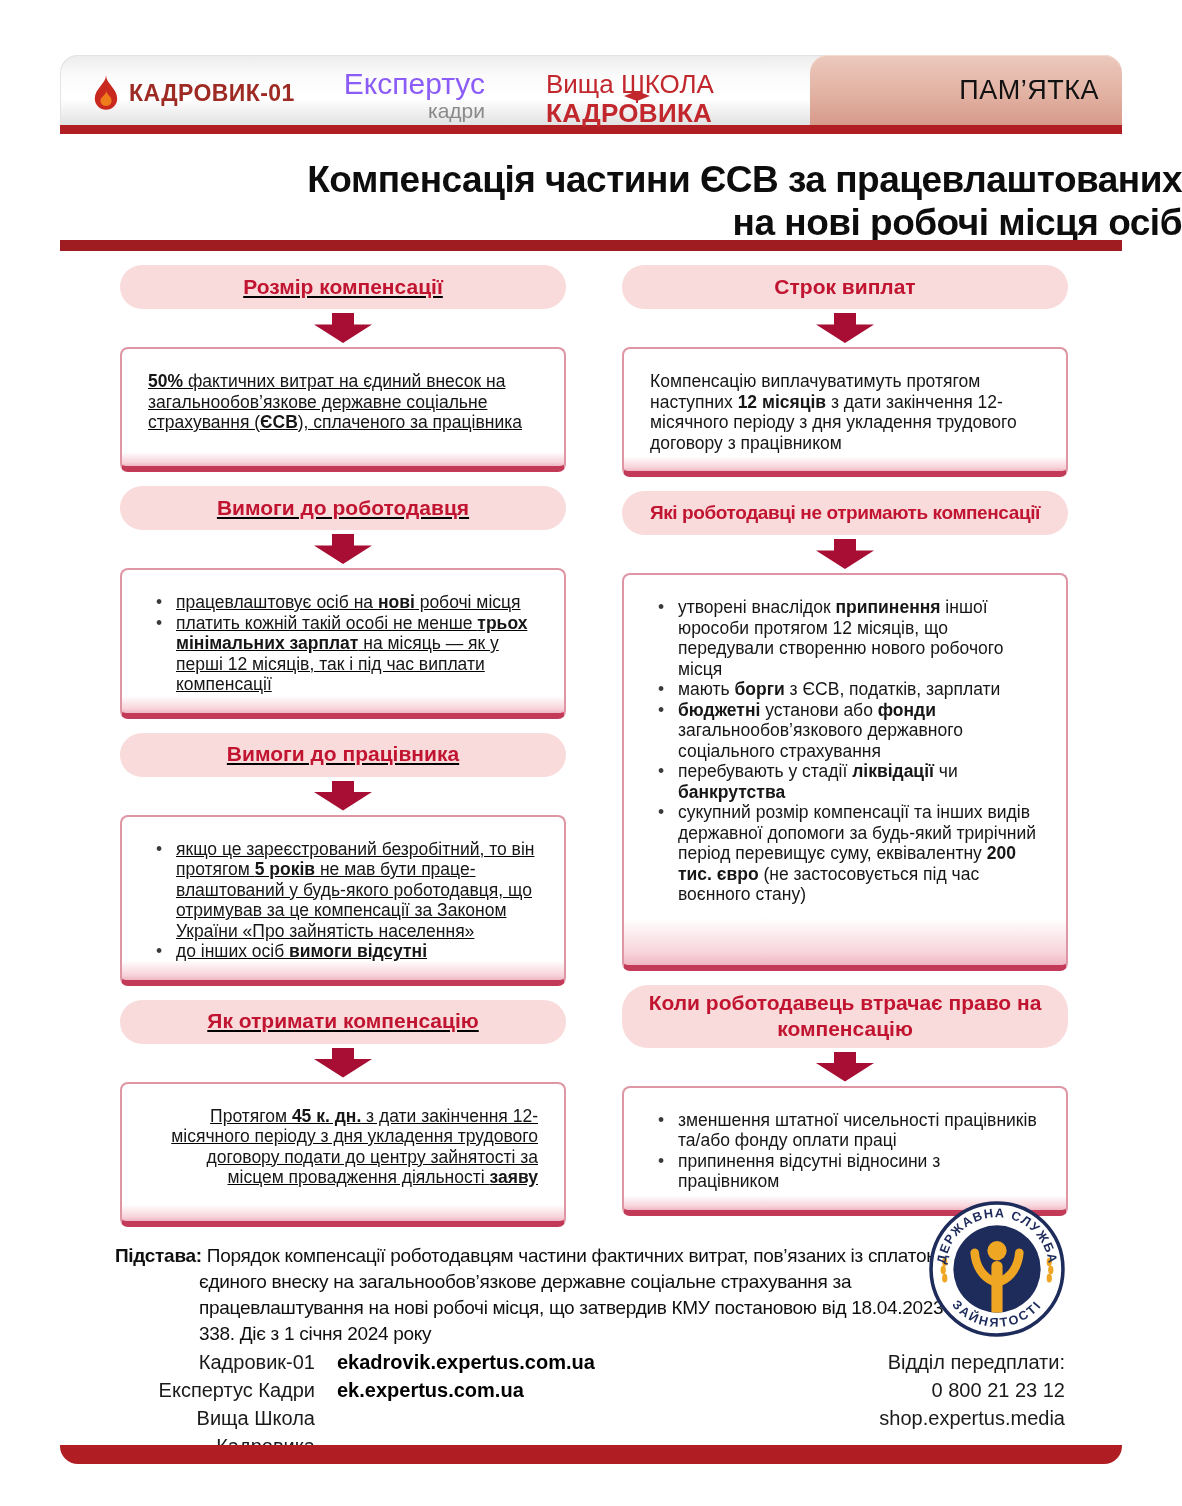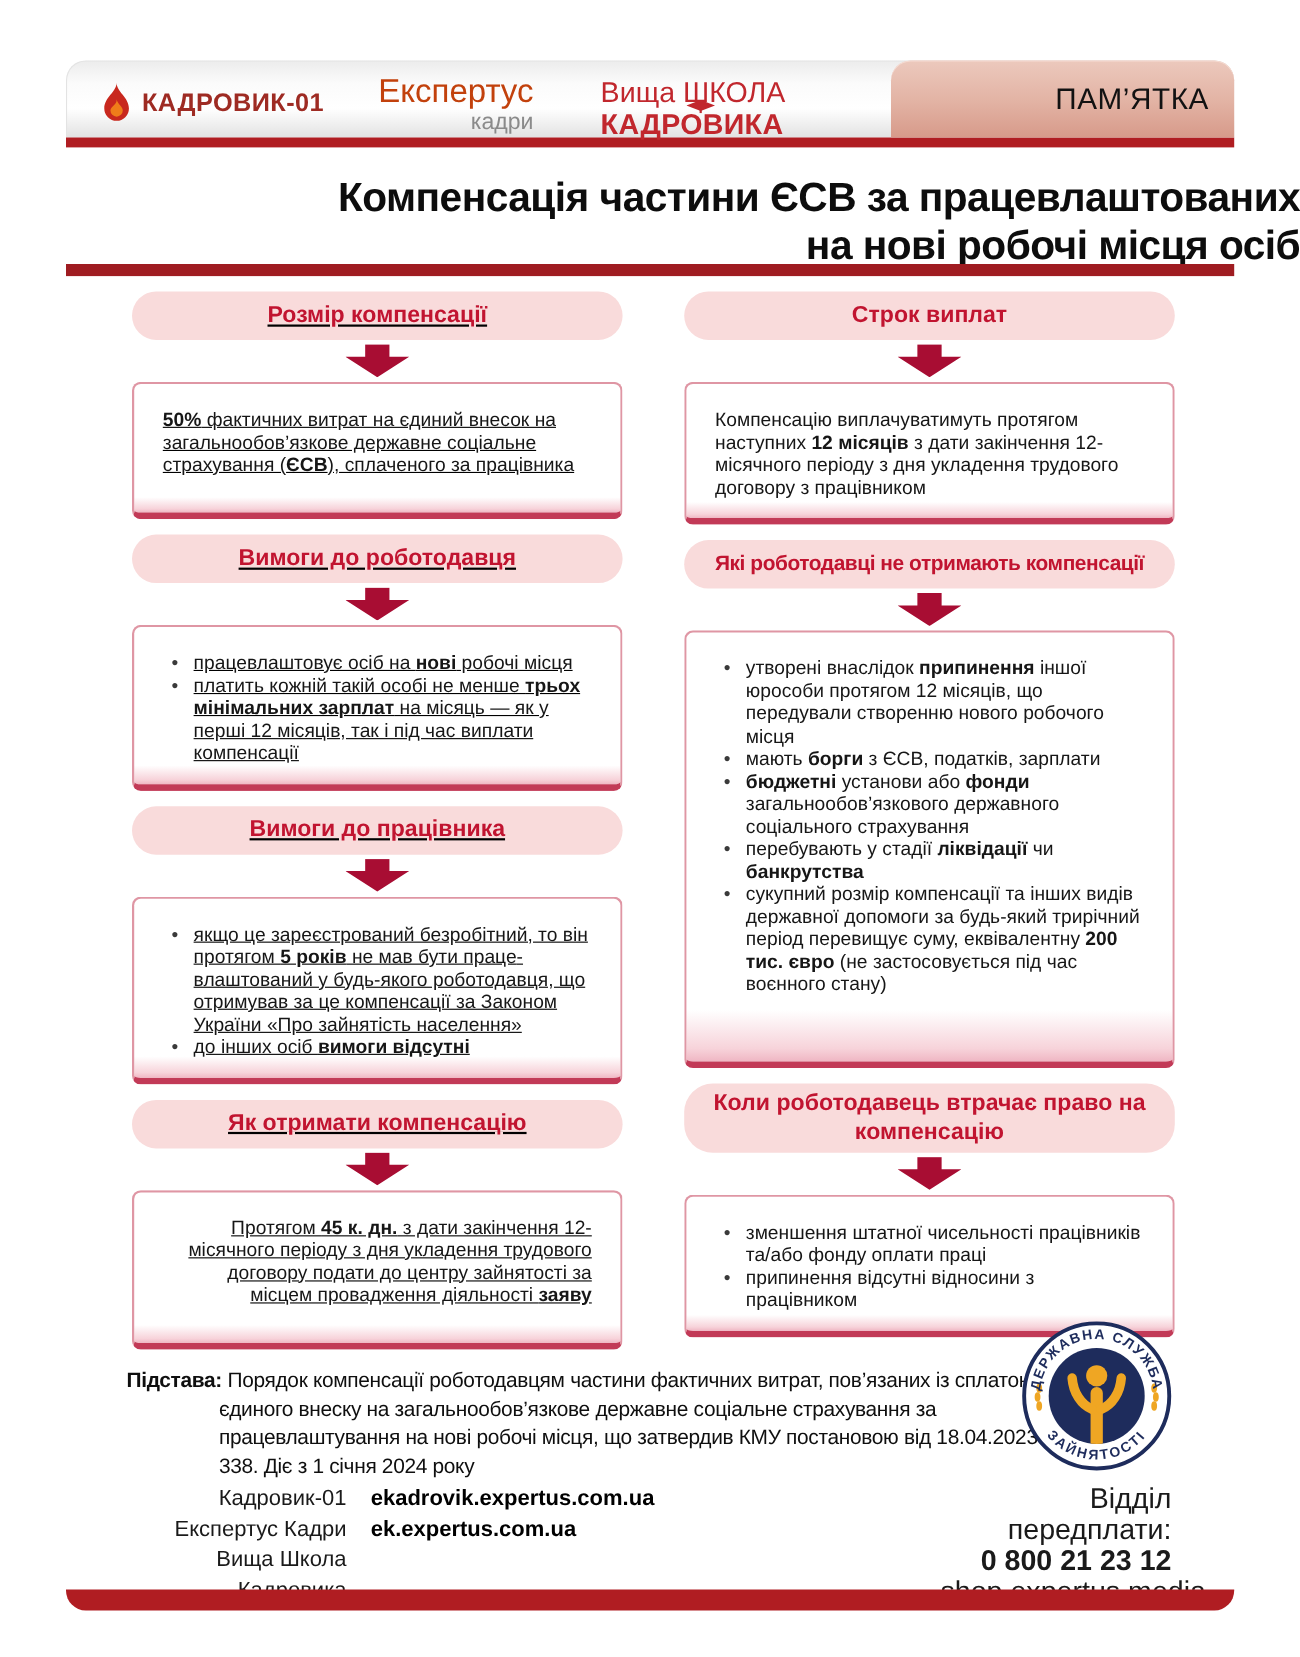--- a/index.html
+++ b/index.html
@@ -12,21 +12,21 @@
     border-radius:18px 18px 0 0; box-shadow:inset 0 0 0 1px #e3e3e3; }
   .header-line { position:absolute; left:60px; top:125px; width:1062px; height:9px; background:#b01d22; }
   .header-tab { position:absolute; left:810px; top:55px; width:312px; height:70px;
     background:linear-gradient(180deg,#ecc9bd 0%,#e2b2a3 55%,#d79a8a 100%);
     border-radius:18px 18px 0 0; box-shadow:inset 0 1px 0 #f5dcd3;
     display:flex; align-items:center; justify-content:flex-end; padding-right:23px; box-sizing:border-box;
     font-size:27px; color:#121212; letter-spacing:0.5px; }
   .brand1 { position:absolute; left:92px; top:74px; display:flex; align-items:center; gap:9px;
     color:#9e2b23; font-weight:bold; font-size:23px; letter-spacing:0.4px; }
   .brand2 { position:absolute; left:290px; top:68px; width:195px; text-align:right; line-height:1.05; }
-  .brand2 .l1 { font-size:30px; color:#c2410c; }
+  .brand2 .l1 { font-size:30px; color:#8b5cf6; }
   .brand2 .l2 { font-size:21px; color:#8a8a8a; }
   .brand3 { position:absolute; left:546px; top:70px; color:#c1272d; font-size:26px; line-height:1.1; }
   .brand3 .l2 { font-weight:bold; letter-spacing:0.3px; }
   .grad-cap { position:absolute; left:78px; top:21px; }
 
   
   .title { position:absolute; left:0; top:158px; width:100%; text-align:right;
     font-weight:bold; font-size:37px; line-height:43px; color:#0d0d0d; letter-spacing:-0.5px; }
   .divider { position:absolute; left:60px; top:240px; width:1062px; height:11px; background:#9f1c21; }
   .bottom-bar { position:absolute; left:60px; top:1445px; width:1062px; height:19px;
@@ -52,22 +52,22 @@
 
   
   .basis { position:absolute; left:115px; top:1243px; width:800px; font-size:19px;
     line-height:26px; color:#0f0f0f; padding-left:84px; text-indent:-84px; letter-spacing:-0.3px; }
   .badge-wrap { position:absolute; left:928px; top:1200px; width:138px; height:138px; }
   .brands { position:absolute; left:100px; top:1348px; width:215px; text-align:right;
     font-size:20px; line-height:28px; color:#1a1a1a; }
   .links { position:absolute; left:337px; top:1348px; font-size:20px; line-height:28px;
     font-weight:bold; color:#000; }
   .subs { position:absolute; left:855px; top:1348px; width:210px; text-align:right;
-    font-size:26px; line-height:28px; color:#1a1a1a; }
-  .subs .phone { font-weight:bold; }
+    font-size:20px; line-height:28px; color:#1a1a1a; }
+  .subs .phone { font-weight:normal; }
 </style>
 </head>
 <body>
 
 <div class="page">
 
   <div class="header-panel"></div>
   <div class="header-line"></div>
 
   <div class="brand1">

